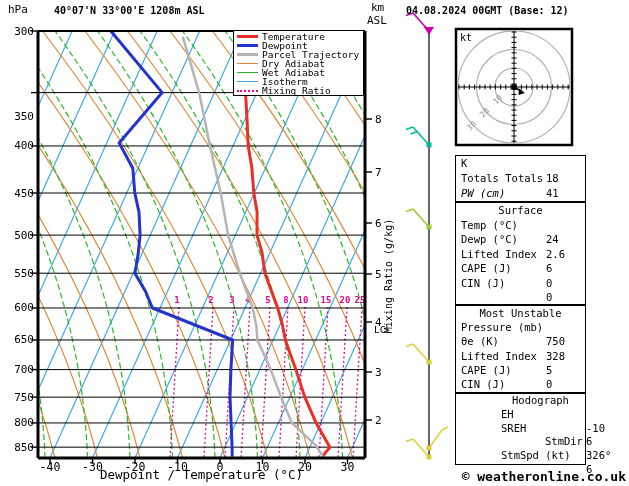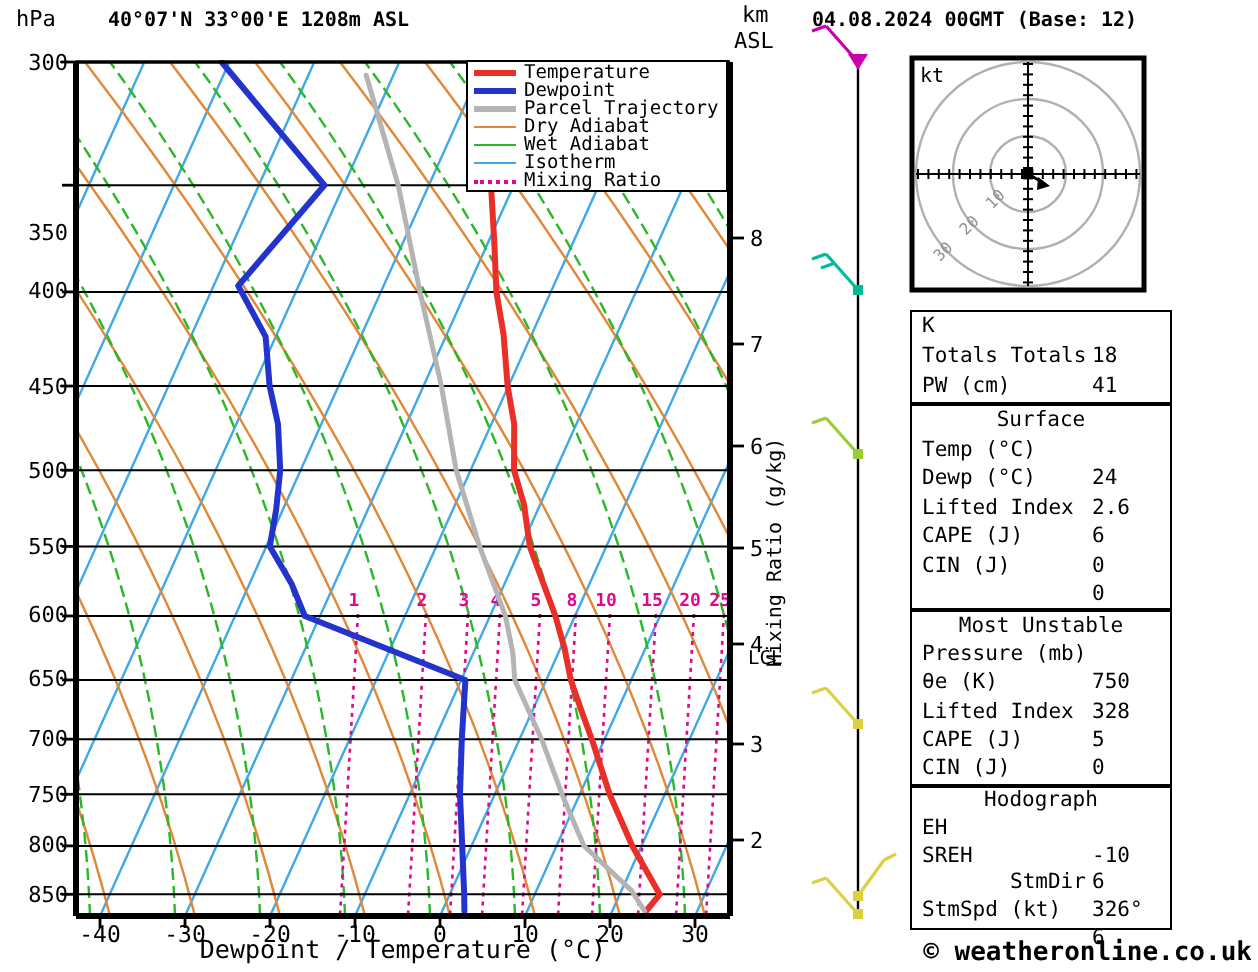--- a/index.html
+++ b/index.html
@@ -315,39 +315,39 @@
     </div>
 
   <div class="abs lcl" style="left:374px;top:324px">LCL</div>
   <div class="abs mixlabel">Mixing Ratio (g/kg)</div>
   <div class="abs xaxis-title" style="top:467px">Dewpoint / Temperature (°C)</div>
 
   <div id="panels">
       <div class="panel" style="top: 155px; height: 47px;">
         <div class="prow" style="line-height: 15px; height: 15px;"><div class="" style="display: inline;">K</div><div class="val">18</div></div>
         <div class="prow" style="line-height: 15px; height: 15px;"><div class="" style="display: inline;">Totals Totals</div><div class="val">41</div></div>
-        <div class="prow" style="line-height: 15px; height: 15px;"><div class="" style="display: inline;">PW (cm)</div><div class="val">1.03</div></div>
+        <div class="prow" style="line-height: 15px; height: 15px; font-style: italic;"><div class="" style="display: inline;">PW (cm)</div><div class="val">1.03</div></div>
       </div>
       <div class="panel" style="top: 202px; height: 103px;">
         <div class="prow phead" style="line-height: 14.5px; height: 14.5px;">Surface</div>
         <div class="prow" style="line-height: 14.5px; height: 14.5px;"><div class="" style="display: inline;">Temp (°C)</div><div class="val">24</div></div>
         <div class="prow" style="line-height: 14.5px; height: 14.5px;"><div class="" style="display: inline;">Dewp (°C)</div><div class="val">2.6</div></div>
         <div class="prow" style="line-height: 14.5px; height: 14.5px;"><div class="" style="display: inline;">Lifted Index</div><div class="val">6</div></div>
         <div class="prow" style="line-height: 14.5px; height: 14.5px;"><div class="" style="display: inline;">CAPE (J)</div><div class="val">0</div></div>
         <div class="prow" style="line-height: 14.5px; height: 14.5px;"><div class="" style="display: inline;">CIN (J)</div><div class="val">0</div></div>
       </div>
       <div class="panel" style="top: 305px; height: 88px;">
         <div class="prow phead" style="line-height: 14.2px; height: 14.2px;">Most Unstable</div>
         <div class="prow" style="line-height: 14.2px; height: 14.2px;"><div class="" style="display: inline;">Pressure (mb)</div><div class="val">750</div></div>
         <div class="prow" style="line-height: 14.2px; height: 14.2px;"><div class="" style="display: inline;">θe (K)</div><div class="val">328</div></div>
         <div class="prow" style="line-height: 14.2px; height: 14.2px;"><div class="" style="display: inline;">Lifted Index</div><div class="val">5</div></div>
         <div class="prow" style="line-height: 14.2px; height: 14.2px;"><div class="" style="display: inline;">CAPE (J)</div><div class="val">0</div></div>
         <div class="prow" style="line-height: 14.2px; height: 14.2px;"><div class="" style="display: inline;">CIN (J)</div><div class="val">0</div></div>
       </div>
-      <div class="panel" style="top: 393px; height: 71.5px;">
+      <div class="panel" style="top: 393px; height: 71.5px; padding-left: 40px;">
         <div class="prow phead" style="line-height: 13.8px; height: 13.8px;">Hodograph</div>
         <div class="prow" style="line-height: 13.8px; height: 13.8px;"><div class="" style="display: inline;">EH</div><div class="val">-10</div></div>
         <div class="prow" style="line-height: 13.8px; height: 13.8px;"><div class="" style="display: inline;">SREH</div><div class="val">6</div></div>
         <div class="prow" style="line-height: 13.8px; height: 13.8px;"><div class="" style="display: inline; margin-left: 44px;">StmDir</div><div class="val">326°</div></div>
         <div class="prow" style="line-height: 13.8px; height: 13.8px;"><div class="" style="display: inline;">StmSpd (kt)</div><div class="val">6</div></div>
       </div>
     </div>
 
   <div class="abs footer">© weatheronline.co.uk</div>
 </div>

